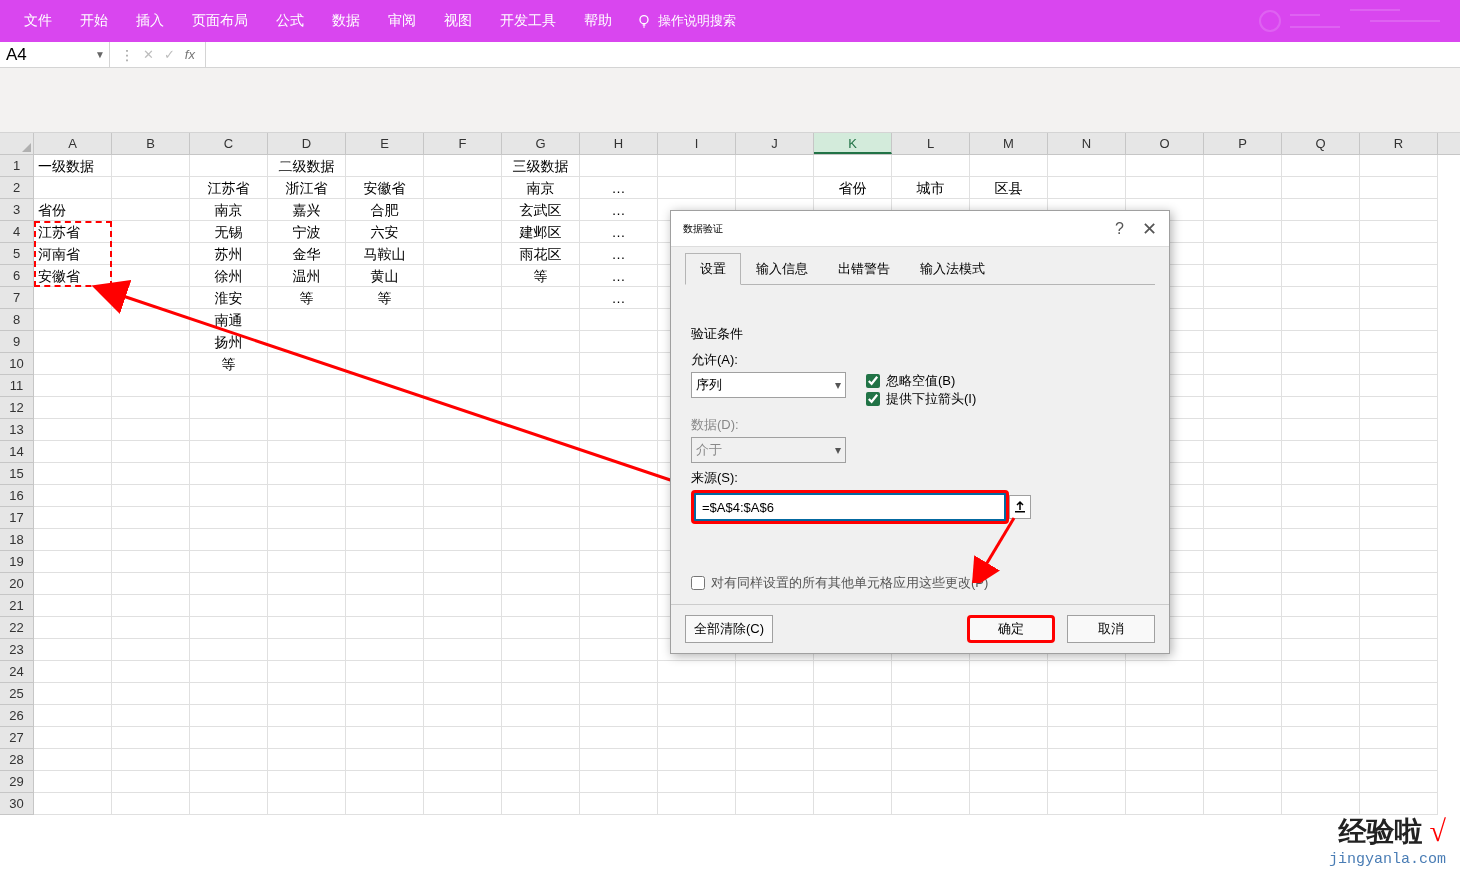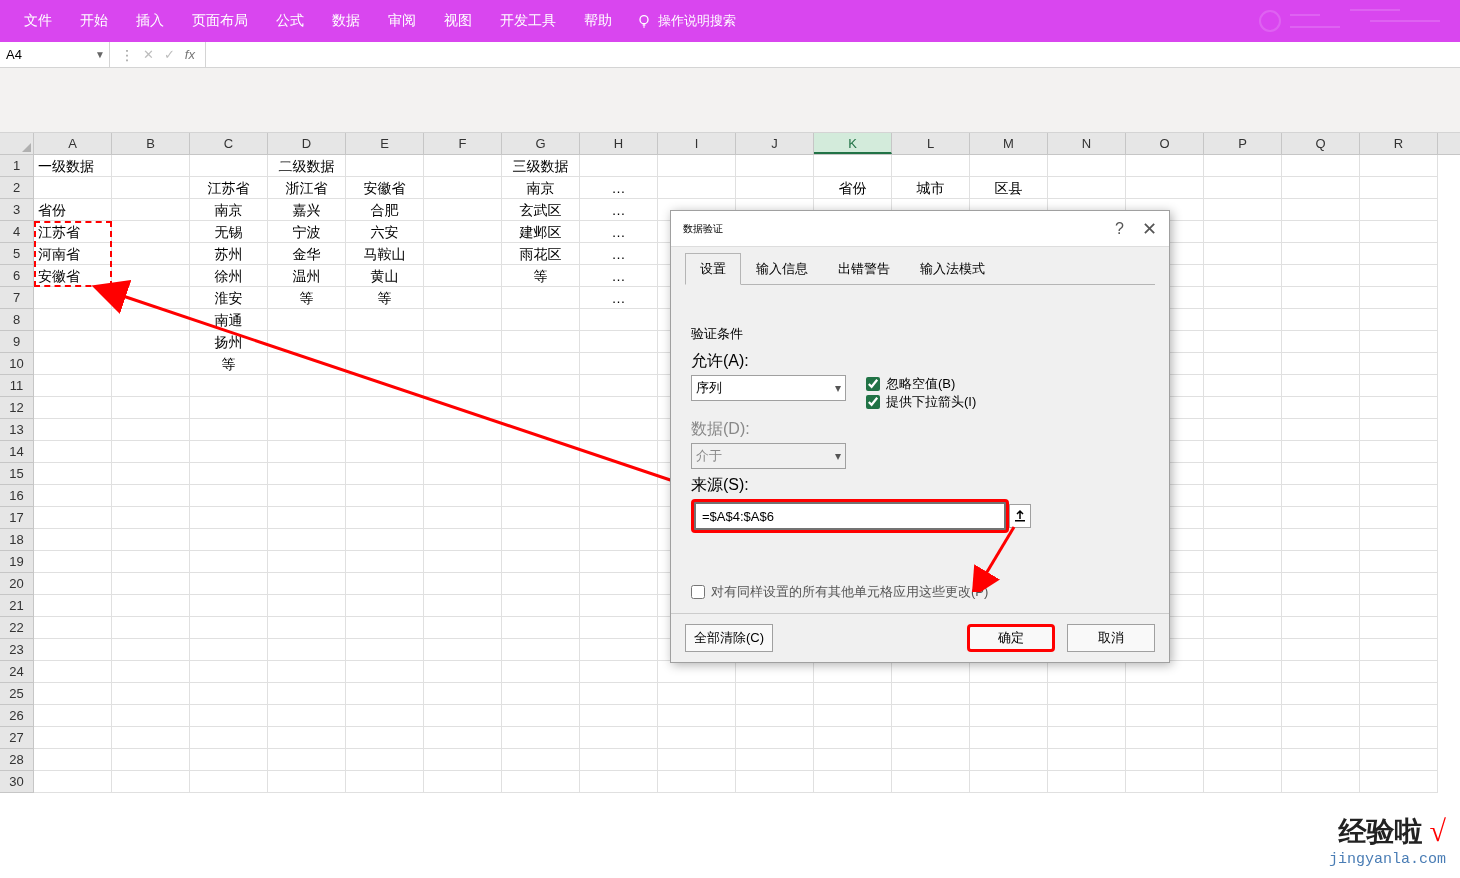--- a/index.html
+++ b/index.html
@@ -8,21 +8,21 @@
     
     .ribbon { background: #d946ef; height: 42px; display: flex; align-items: center; padding: 0 10px; color: #fff; position: relative; }
     .ribbon .menu-item { padding: 8px 14px; cursor: pointer; font-size: 14px; }
     .tell-me { display: flex; align-items: center; gap: 6px; margin-left: 10px; }
     .tell-me .bulb { width: 16px; height: 16px; }
     .ribbon-deco { position: absolute; right: 10px; top: 5px; opacity: 0.15; }
     
     
     .formula-row { height: 26px; border-bottom: 1px solid #d4d4d4; display: flex; align-items: center; background: #fff; }
     .name-box { width: 110px; border-right: 1px solid #d4d4d4; height: 100%; display: flex; align-items: center; padding: 0 6px; position: relative; }
-    .name-box input { border: none; width: 80px; font-size: 13px; outline: none; }
+    .name-box input { border: none; width: 80px; font-size: 17px; outline: none; }
     .name-box .dd { position: absolute; right: 4px; color: #666; font-size: 10px; }
     .fb-tools { display: flex; align-items: center; gap: 10px; padding: 0 10px; color: #bdbdbd; border-right: 1px solid #d4d4d4; height: 100%; }
     .fb-tools .dots { color: #999; letter-spacing: -1px; font-size: 14px; }
     .fb-tools .fx { font-style: italic; color: #777; }
     .formula-input { flex: 1; padding: 0 6px; }
     
     
     .spacer-bar { height: 65px; background: #f3f2f1; border-bottom: 1px solid #d4d4d4; }
     
     
@@ -55,29 +55,29 @@
     
     .tabs { display: flex; padding: 6px 14px 0; background: #f0f0f0; }
     .tab { padding: 6px 14px; border: 1px solid transparent; font-size: 13px; cursor: pointer; }
     .tab.active { background: #f0f0f0; border: 1px solid #b5b5b5; border-bottom: 1px solid #f0f0f0; position: relative; z-index: 2; }
     .tab-border { border-top: 1px solid #b5b5b5; margin: -1px 14px 0; }
     
     .dlg-body { padding: 12px 20px; }
     .section-label { font-size: 13px; margin-bottom: 8px; margin-top: 28px; }
     .form-row { display: flex; align-items: flex-start; gap: 20px; margin-bottom: 8px; }
     .form-col { display: flex; flex-direction: column; gap: 0; }
-    .lbl { font-size: 16px; margin-bottom: 3px; }
+    .lbl { font-size: 13px; margin-bottom: 3px; }
     select.ctl, .combo { width: 155px; height: 26px; border: 1px solid #a0a0a0; background: #fff; font-size: 13px; padding: 0 4px; display: flex; align-items: center; justify-content: space-between; }
     .combo.disabled { background: #f0f0f0; color: #888; }
     .combo .arr { color: #555; font-size: 12px; }
     .chk { display: flex; align-items: center; gap: 6px; font-size: 13px; }
     .chk input { width: 14px; height: 14px; accent-color: #217346; }
     
     .source-row { margin-top: 6px; }
-    .source-input-wrap { display: flex; align-items: center; gap: 4px; border: 3px solid #ff0000; border-radius: 4px; padding: 2px; width: 340px; background: #737373; }
+    .source-input-wrap { display: flex; align-items: center; gap: 4px; border: 3px solid #ff0000; border-radius: 4px; padding: 2px; width: 340px; background: #0369a1; }
     .source-input { flex: 1; border: 1px solid #a0a0a0; height: 24px; padding: 0 6px; font-size: 13px; }
     .range-btn { width: 24px; height: 24px; border: 1px solid #a0a0a0; background: #fff; cursor: pointer; display: flex; align-items: center; justify-content: center; margin-left: auto; }
     .src-outer { display: flex; align-items: center; width: 340px; }
     
     .apply-row { display: flex; align-items: center; gap: 6px; margin-top: 50px; font-size: 13px; color: #555; }
     .apply-row input { width: 14px; height: 14px; }
     
     .dlg-footer { border-top: 1px solid #ccc; padding: 10px 14px; display: flex; justify-content: space-between; align-items: center; }
     .btn { min-width: 88px; height: 28px; border: 1px solid #a0a0a0; background: #f9f9f9; font-size: 13px; cursor: pointer; }
     .btn.ok { border: 3px solid #ff0000; border-radius: 4px; color:#000; }
@@ -744,20 +744,41 @@
         <div class="cell"></div>
         <div class="cell"></div>
         <div class="cell"></div>
         <div class="cell"></div>
         <div class="cell"></div>
         <div class="cell"></div>
         <div class="cell"></div>
         <div class="cell"></div>
       </div>
       <div class="row">
+        <div class="row-h">29</div>
+        <div class="cell left"></div>
+        <div class="cell"></div>
+        <div class="cell"></div>
+        <div class="cell"></div>
+        <div class="cell"></div>
+        <div class="cell"></div>
+        <div class="cell"></div>
+        <div class="cell"></div>
+        <div class="cell"></div>
+        <div class="cell"></div>
+        <div class="cell"></div>
+        <div class="cell"></div>
+        <div class="cell"></div>
+        <div class="cell"></div>
+        <div class="cell"></div>
+        <div class="cell"></div>
+        <div class="cell"></div>
+        <div class="cell"></div>
+      </div>
+      <div class="row">
         <div class="row-h">30</div>
         <div class="cell left"></div>
         <div class="cell"></div>
         <div class="cell"></div>
         <div class="cell"></div>
         <div class="cell"></div>
         <div class="cell"></div>
         <div class="cell"></div>
         <div class="cell"></div>
         <div class="cell"></div>

